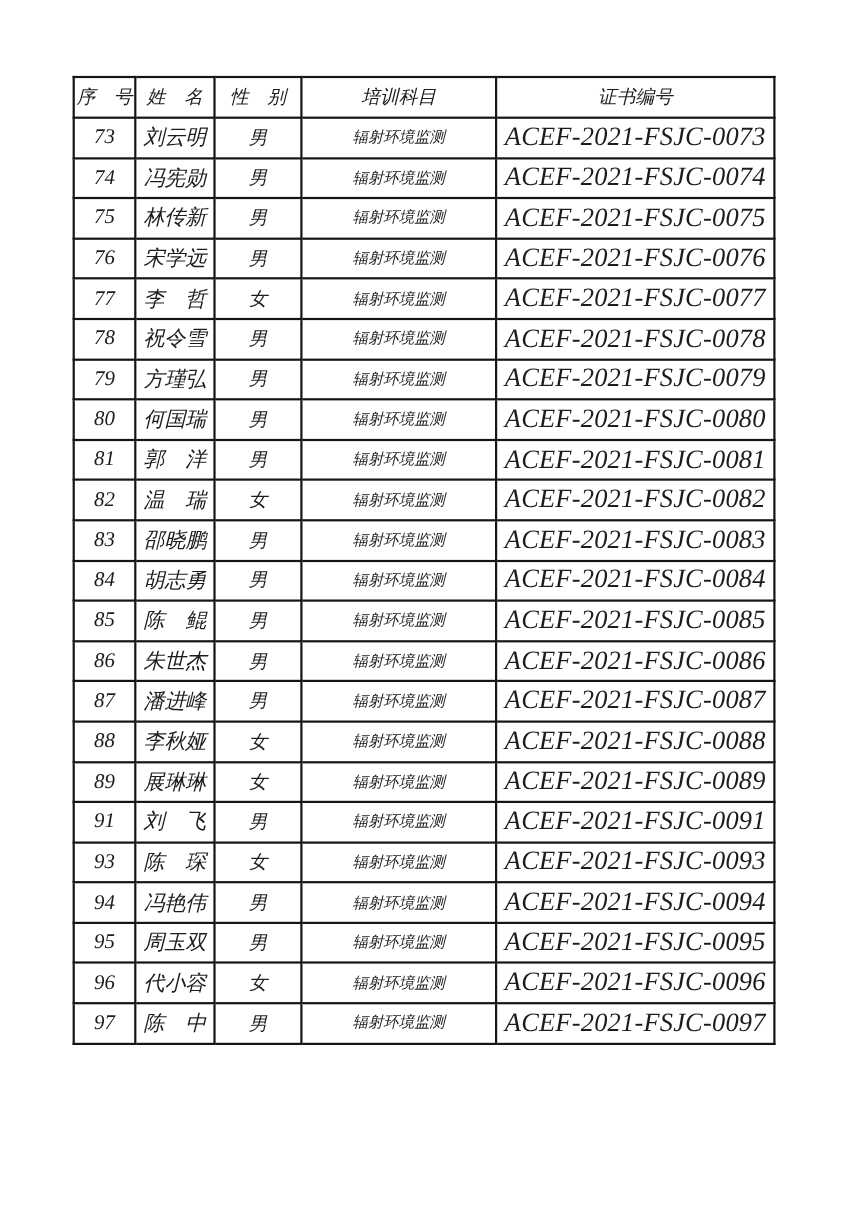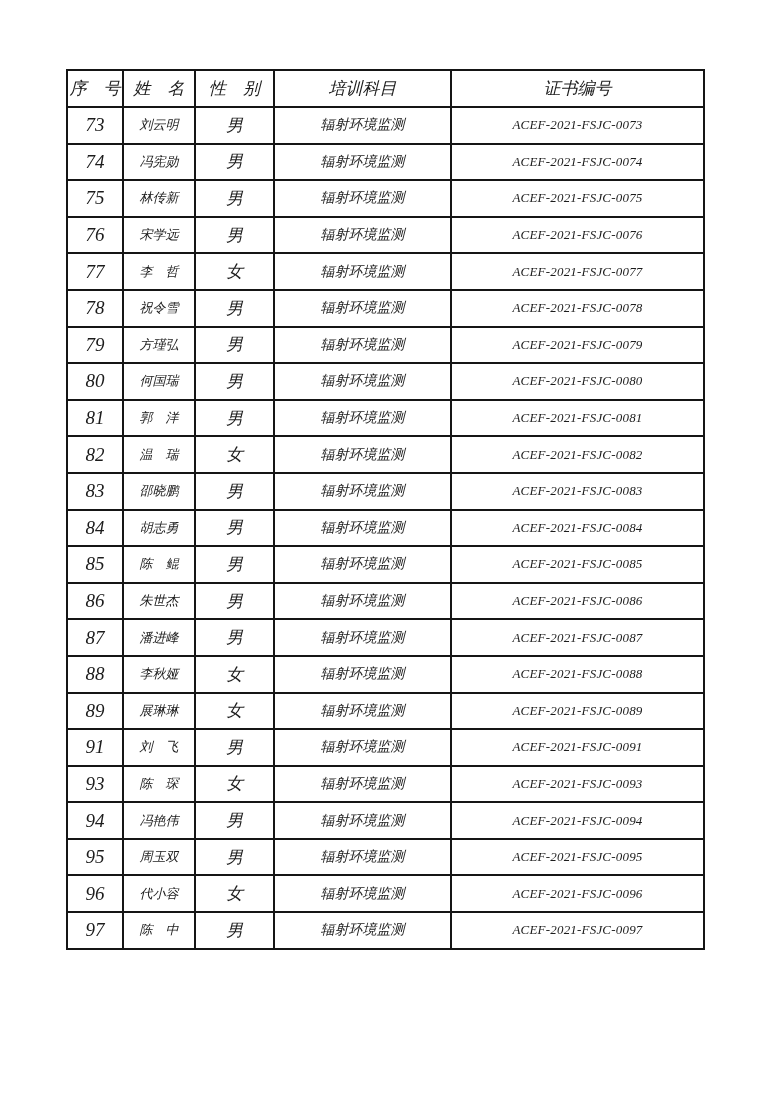--- a/index.html
+++ b/index.html
@@ -37,24 +37,24 @@
     white-space: pre;
   }
   thead tr { height: 37px; }
   tbody tr { height: 36.6px; }
 
   
   thead th { font-size: 17px; }
 
   
   td.c0 { font-size: 19px; }                       
-  td.c1 { font-size: 13px; }                       
+  td.c1 { font-size: 19px; }                       
   td.c2 { font-size: 17px; }                       
   td.c3 { font-size: 14px; }                       
-  td.c4 { font-size: 13px; letter-spacing: 0.2px; }
+  td.c4 { font-size: 24px; letter-spacing: 0.2px; }
 </style>
 </head>
 <body>
 
 <div class="page">
   <table class="cert-table">
     <colgroup>
       <col style="width:56px">
       <col style="width:72px">
       <col style="width:79px">

